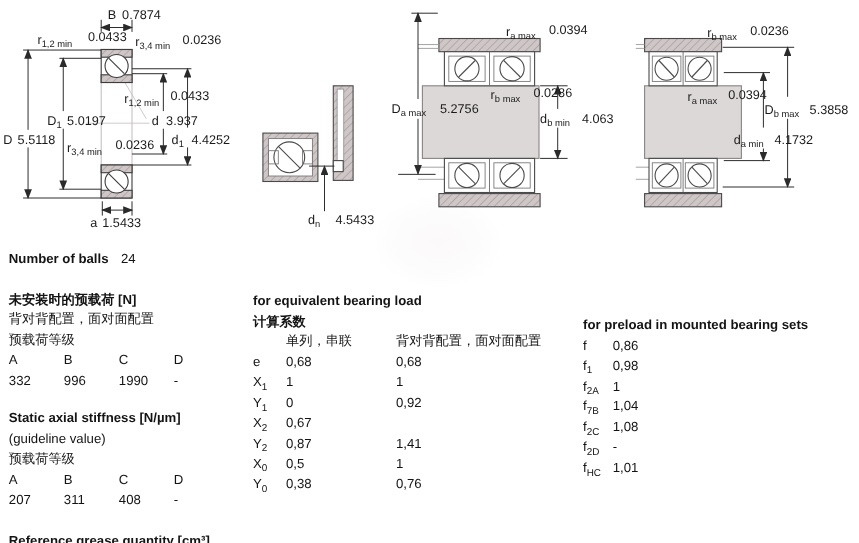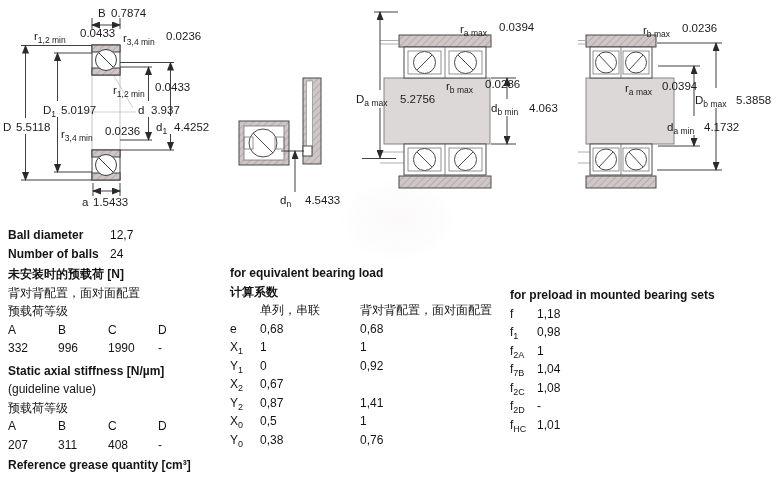--- a/index.html
+++ b/index.html
@@ -10,22 +10,22 @@
   svg .sub{font-size:8.5px;}
   .panel{position:absolute;font-size:12px;line-height:18.5px;white-space:nowrap;}
   .b{font-weight:bold;}
   .fr{display:flex;}
   .lab102{width:102px;}
   .lab52{width:52px;}
   .c50{width:50px;}
   .sym{width:30px;}
   .v1{width:100px;}
   .symr{width:27px;}
-  .mt6{margin-top:4px;}
-  .mt2{margin-top:2px;}
+  .mt6{margin-top:16px;}
+  .mt2{margin-top:18px;}
   sub{font-size:9px;line-height:0;}
   .watermark{position:absolute;left:338px;top:178px;width:120px;height:84px;border-radius:50%;
              background:radial-gradient(closest-side,#c9a8a8,#e8dddd 70%,transparent);opacity:0.07;}
 </style>
 </head>
 <body>
 
 <div class="canvas">
 
   <div class="watermark"></div>
@@ -206,24 +206,20 @@
     <text x="625" y="92"><tspan>r</tspan><tspan class="sub" dy="2.5">a max</tspan></text>
     <text x="662" y="90">0.0394</text>
     <text x="695" y="104"><tspan>D</tspan><tspan class="sub" dy="2.5">b max</tspan></text>
     <text x="736" y="104">5.3858</text>
     <text x="667" y="131"><tspan>d</tspan><tspan class="sub" dy="2.5">a min</tspan></text>
     <text x="704" y="131">4.1732</text>
   </svg>
 
   <div class="panel" style="left:8px;top:226px;width:218px;">
     <div class="fr">
-      <span class="b lab102">Ball diameter</span>
-      <span>12,7</span>
-    </div>
-    <div class="fr">
       <span class="b lab102">Number of balls</span>
       <span>24</span>
     </div>
     <div class="b mt2">未安装时的预载荷 [N]</div>
     <div>背对背配置，面对面配置</div>
     <div>预载荷等级</div>
     <div class="fr">
       <span class="c50">A</span>
       <span class="c50">B</span>
       <span class="c50">C</span>
@@ -290,25 +286,25 @@
         <span class="v1">0,5</span>
         <span>1</span>
       </div>
     <div class="fr">
         <span class="sym"><span>Y</span><sub>0</sub></span>
         <span class="v1">0,38</span>
         <span>0,76</span>
       </div>
   </div>
 
-  <div class="panel" style="left:510px;top:286px;width:245px;">
+  <div class="panel" style="left:530px;top:286px;width:245px;">
     <div class="b">for preload in mounted bearing sets</div>
     <div class="fr">
         <span class="symr"><span>f</span><sub></sub></span>
-        <span>1,18</span>
+        <span>0,86</span>
       </div>
     <div class="fr">
         <span class="symr"><span>f</span><sub>1</sub></span>
         <span>0,98</span>
       </div>
     <div class="fr">
         <span class="symr"><span>f</span><sub>2A</sub></span>
         <span>1</span>
       </div>
     <div class="fr">

